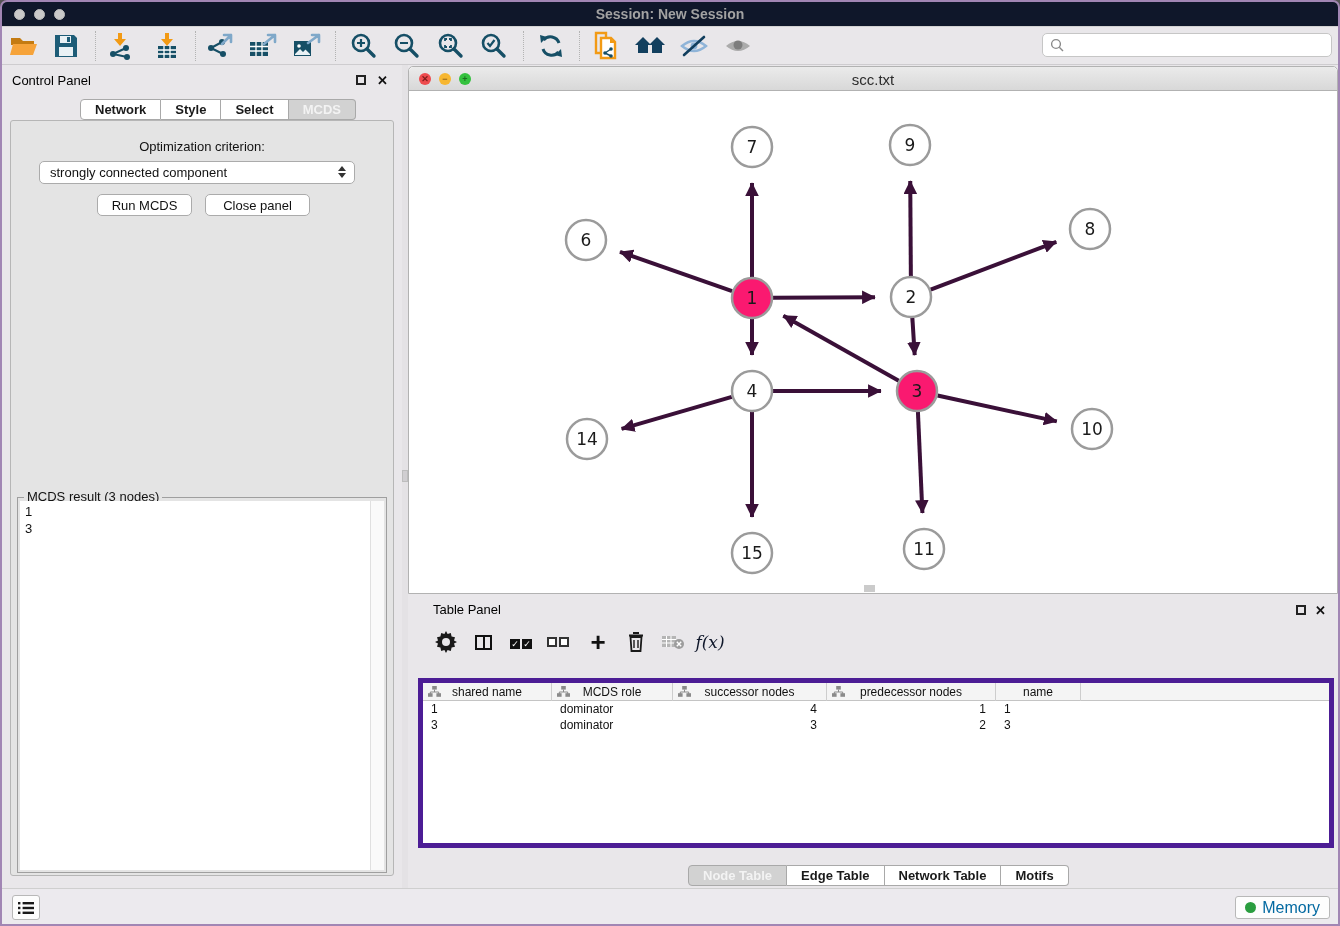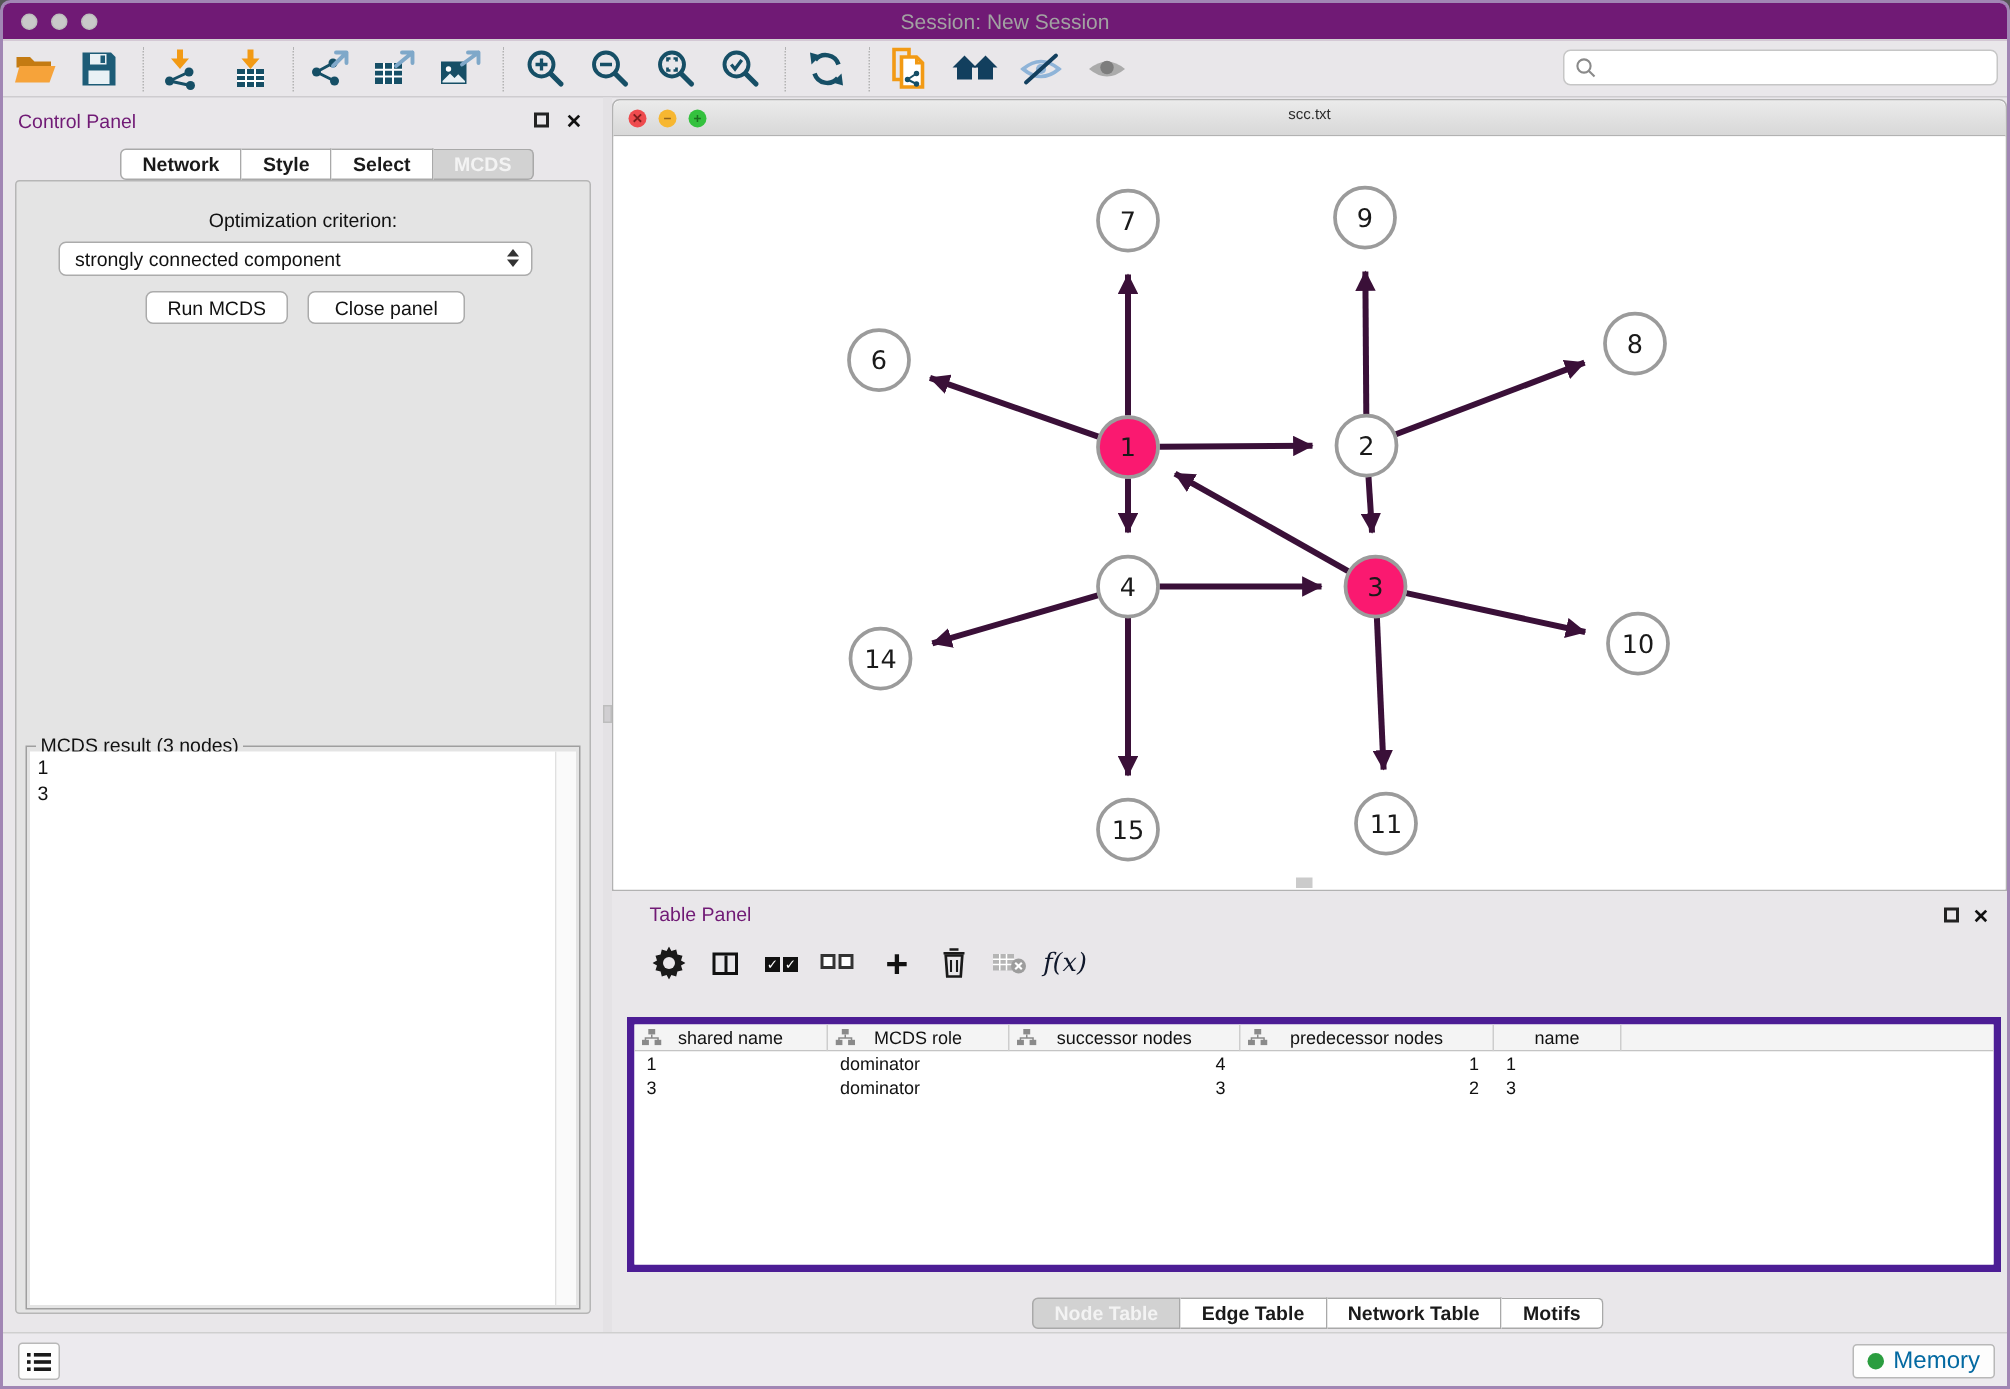--- a/index.html
+++ b/index.html
@@ -5,31 +5,31 @@
   html,body{margin:0;padding:0;background:#555;}
   *{box-sizing:border-box;}
   .window{
     position:relative;width:1340px;height:926px;
     background:#e9e7ea;
     border:2px solid #a186b4;border-radius:7px 7px 0 0;
     font-family:"Liberation Sans",sans-serif;
     overflow:hidden;
   }
   
-  .titlebar{position:absolute;left:0;top:0;right:0;height:25px;background:#701a75;border-bottom:1px solid #d2d2d2;}
+  .titlebar{position:absolute;left:0;top:0;right:0;height:25px;background:#0f172a;border-bottom:1px solid #d2d2d2;font-weight:bold;}
   .titlebar .title{position:absolute;left:0;right:0;top:4px;text-align:center;font-size:14px;color:#a2a2a2;}
   .tl{position:absolute;top:7px;width:11px;height:11px;border-radius:50%;background:#c9c9c9;border:1px solid #bdbdbd;}
   
   .toolbar{position:absolute;left:0;top:25px;right:0;height:38px;background:#e9e7ea;border-bottom:1px solid #cecccf;}
   .tbtn{position:absolute;top:1px;width:38px;height:36px;display:flex;align-items:center;justify-content:center;}
   .tsep{position:absolute;top:4px;height:30px;width:0;border-left:1px dotted #b3b3b3;}
   .searchbox{position:absolute;top:6px;height:24px;width:290px;background:#fff;border:1px solid #c6c6c6;border-radius:5px;display:flex;align-items:center;padding:0 7px;}
   
   .cpanel{position:absolute;left:0;top:63px;width:400px;bottom:36px;}
-  .panel-title{position:absolute;left:10px;top:8px;font-size:13px;color:#701a75;}
+  .panel-title{position:absolute;left:10px;top:8px;font-size:13px;color:#000000;}
   .wicon-float{position:absolute;width:10px;height:10px;border:2px solid #222;}
   .wicon-close{position:absolute;font-size:13px;font-weight:bold;color:#111;line-height:11px;}
   .segrow{position:absolute;display:flex;}
   .seg{height:21px;line-height:19px;padding:0 14px;background:#fff;border:1px solid #a9a9a9;border-left:none;font-size:13px;font-weight:bold;color:#1a1a1a;text-align:center;white-space:nowrap;}
   .seg:first-child{border-left:1px solid #a9a9a9;border-radius:4px 0 0 4px;}
   .seg:last-child{border-radius:0 4px 4px 0;}
   .seg.sel{background:#d2d2d2;color:#f3f3f3;}
   .cpanel-content{position:absolute;left:8px;right:8px;top:55px;bottom:12px;background:#e4e4e4;border:1px solid #b6b6b6;border-radius:3px;}
   .opt-label{position:absolute;left:0;right:0;top:18px;text-align:center;font-size:13px;color:#111;}
   .select{position:absolute;left:28px;top:40px;width:316px;height:23px;background:#fff;border:1px solid #ababab;border-radius:5px;font-size:13px;color:#111;display:flex;align-items:center;padding:0 10px;}
@@ -42,21 +42,21 @@
   .legend{position:absolute;left:6px;top:-9px;background:#e4e4e4;padding:0 3px;font-size:13px;color:#111;}
   .resultarea{position:absolute;left:2px;right:15px;top:3px;bottom:2px;background:#fff;border-right:1px solid #e0e0e0;}
   .resultscroll{position:absolute;right:2px;top:3px;bottom:2px;width:13px;background:#fafafa;}
   .resultarea pre{margin:0;padding:2px 5px;font-family:"Liberation Sans",sans-serif;font-size:13px;line-height:17px;color:#111;}
   
   .vsplit{position:absolute;left:400px;top:63px;width:6px;bottom:36px;background:#e4e2e5;}
   .vsplit .grip{position:absolute;left:0px;top:405px;width:6px;height:12px;background:#d0ced1;border:1px solid #bdbdbd;}
   
   .netwin{position:absolute;left:406px;top:64px;width:930px;height:528px;border:1px solid #b2b2b2;border-radius:5px 5px 0 0;background:#fff;}
   .netbar{position:absolute;left:0;right:0;top:0;height:24px;background:linear-gradient(#ebebeb,#d8d8d8);border-bottom:1px solid #b2b2b2;border-radius:5px 5px 0 0;}
-  .netbar .title{position:absolute;left:0;right:0;top:4px;text-align:center;font-size:10px;color:#2c2c2c;}
+  .netbar .title{position:absolute;left:0;right:0;top:4px;text-align:center;font-size:15px;color:#2c2c2c;}
   .light{position:absolute;top:6px;width:12px;height:12px;border-radius:50%;font-size:9px;font-weight:bold;text-align:center;line-height:12px;}
   .canvas{position:absolute;left:0;right:0;top:24px;bottom:0;background:#fff;overflow:hidden;}
   .cgrip{position:absolute;left:455px;bottom:1px;width:11px;height:7px;background:#cbcbcb;}
   
   .tpanel{position:absolute;left:406px;top:596px;right:0;bottom:36px;}
   .tp-toolbar{position:absolute;left:10px;top:24px;right:4px;height:40px;}
   .tp-btn{position:absolute;top:2px;width:36px;height:36px;display:flex;align-items:center;justify-content:center;}
   .fx{font-family:"DejaVu Serif",serif;font-style:italic;font-size:17px;color:#0f172a;}
   .tblwrap{position:absolute;left:10px;right:4px;top:80px;height:170px;background:#fff;border:5px solid #4c1d95;}
   .thead{position:absolute;left:0;right:0;top:0;height:18px;background:#f4f4f4;border-bottom:1px solid #c4c4c4;display:flex;}

